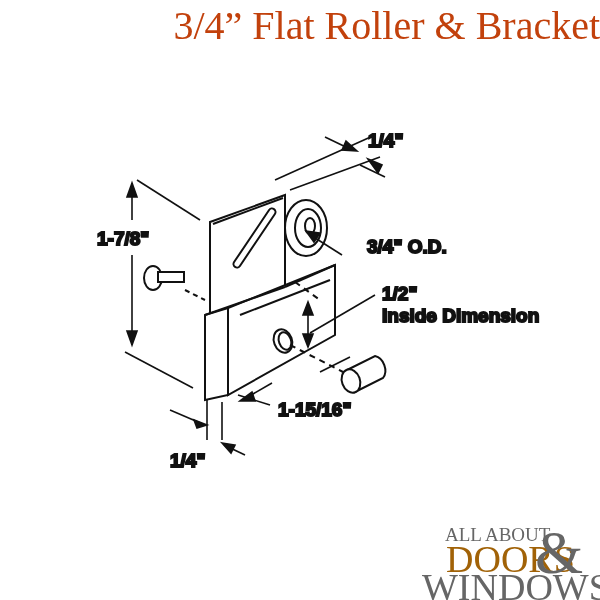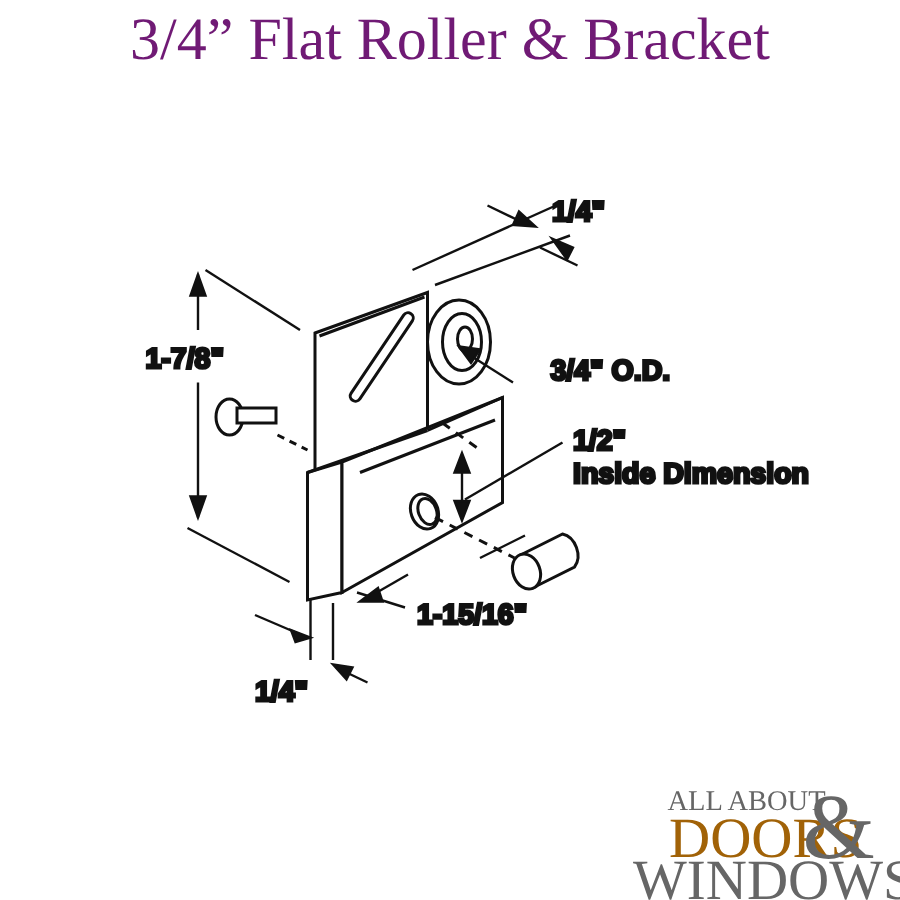--- a/index.html
+++ b/index.html
@@ -1,17 +1,17 @@
 <!DOCTYPE html>
 <html><head>
 <meta charset="utf-8">
 <style>
   html,body{margin:0;padding:0;background:#fff;}
   .page{position:relative;width:600px;height:600px;overflow:hidden;background:#fff;}
-  .title{position:absolute;left:0;top:2px;width:600px;text-align:center;font-family:"Liberation Serif","DejaVu Serif",serif;font-size:40px;color:#701a75;}
+  .title{position:absolute;left:0;top:2px;width:600px;text-align:right;font-family:"Liberation Serif","DejaVu Serif",serif;font-size:40px;color:#c2410c;}
   svg{position:absolute;left:0;top:0;}
   .lbl{font-family:"Liberation Sans","DejaVu Sans",sans-serif;font-weight:bold;fill:#111;font-size:19px;}
   .logo{position:absolute;left:400px;top:505px;width:200px;height:95px;margin-top:14px;}
   .l1{position:absolute;left:45px;top:5px;font-family:"Liberation Serif",serif;font-size:19px;color:#666;letter-spacing:0px;}
   .l2{position:absolute;left:46px;top:18px;font-family:"Liberation Serif",serif;font-size:38px;color:#a16207;}
   .l3{position:absolute;left:22px;top:46px;font-family:"Liberation Serif",serif;font-size:38px;color:#666;}
   .amp{position:absolute;left:135px;top:-2px;font-family:"Liberation Serif",serif;font-size:62px;color:#666;}
   .l4{position:absolute;left:22px;top:77px;font-family:"Liberation Serif",serif;font-size:22px;font-weight:bold;color:#7bc67b;}
 </style>
 </head>

